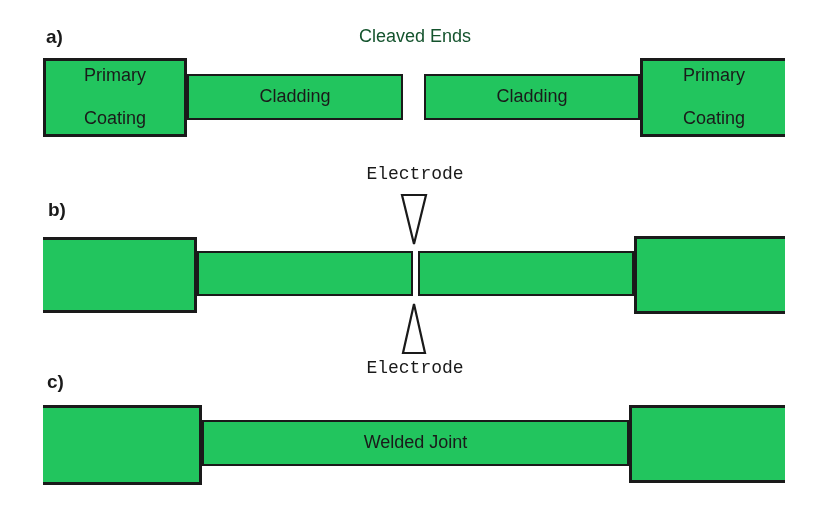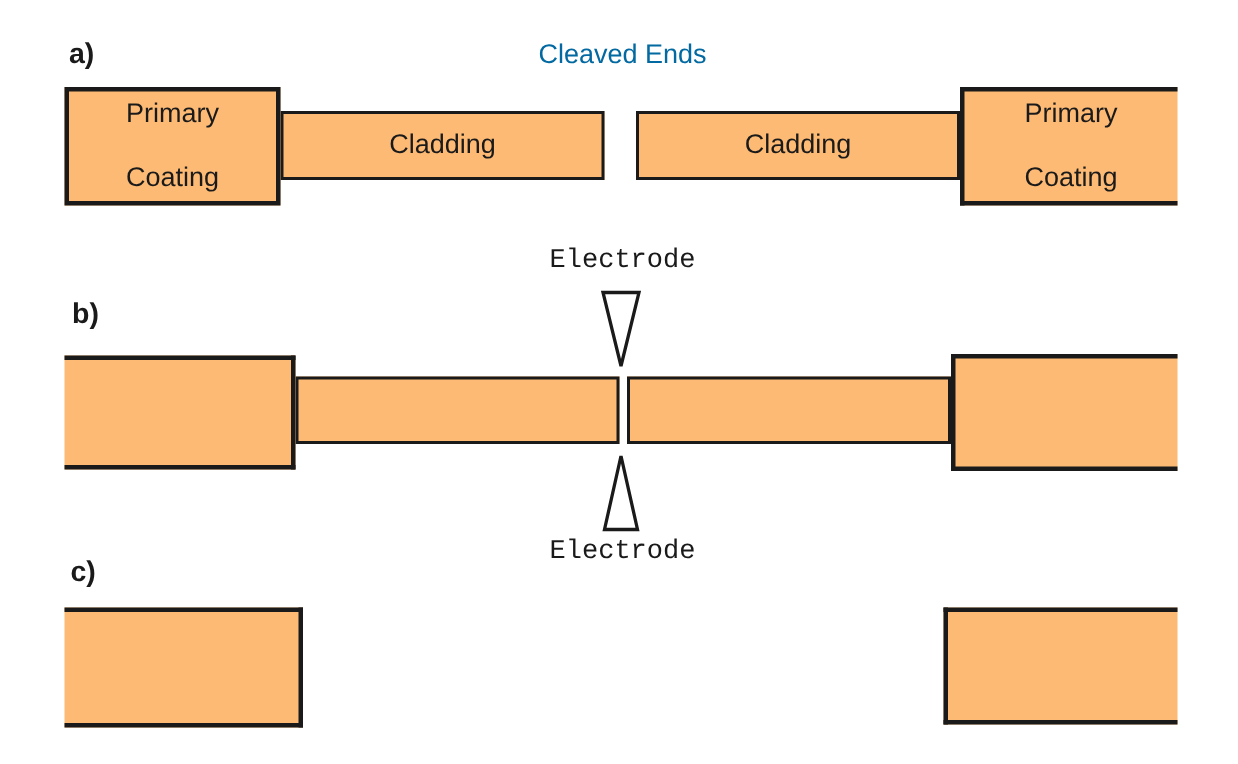--- a/index.html
+++ b/index.html
@@ -17,28 +17,28 @@
     overflow: hidden;
   }
   .abs { position: absolute; }
   .panel-letter {
     font-size: 19px;
     font-weight: bold;
     color: #1a1a1a;
   }
   .caption {
     font-size: 18px;
-    color: #0369a1;
+    color: #14532d;
     white-space: nowrap;
     transform: translateX(-50%);
   }
   .box {
     position: absolute;
     box-sizing: border-box;
-    background: #fdba74;
+    background: #22c55e;
     border: 3px solid #1a1a1a;
     display: flex;
     align-items: center;
     justify-content: center;
     text-align: center;
     font-size: 18px;
     line-height: 1.22;
   }
   .box.thin { border-width: 2px; }
   .box.open-left  { border-left: none; }
@@ -102,16 +102,19 @@
       <polygon points="13,3 24,52 2,52" fill="#ffffff" stroke="#1a1a1a" stroke-width="2.2" stroke-linejoin="miter"></polygon>
     </svg>
   </div>
 
   <div class="abs electrode-label" style="left:415px; top:358px;">Electrode</div>
 
   <div class="abs panel-letter" style="left:47px; top:371px;">c)</div>
 
   <div class="box open-left" style="left:43px; top:405px; width:159px; height:80px;"></div>
 
+  <div class="box thin" style="left:202px; top:420px; width:427px; height:46px;">
+    <span>Welded Joint</span>
+  </div>
 
   <div class="box open-right" style="left:629px; top:405px; width:156px; height:78px;"></div>
 
 </div>
 
 </body></html>

